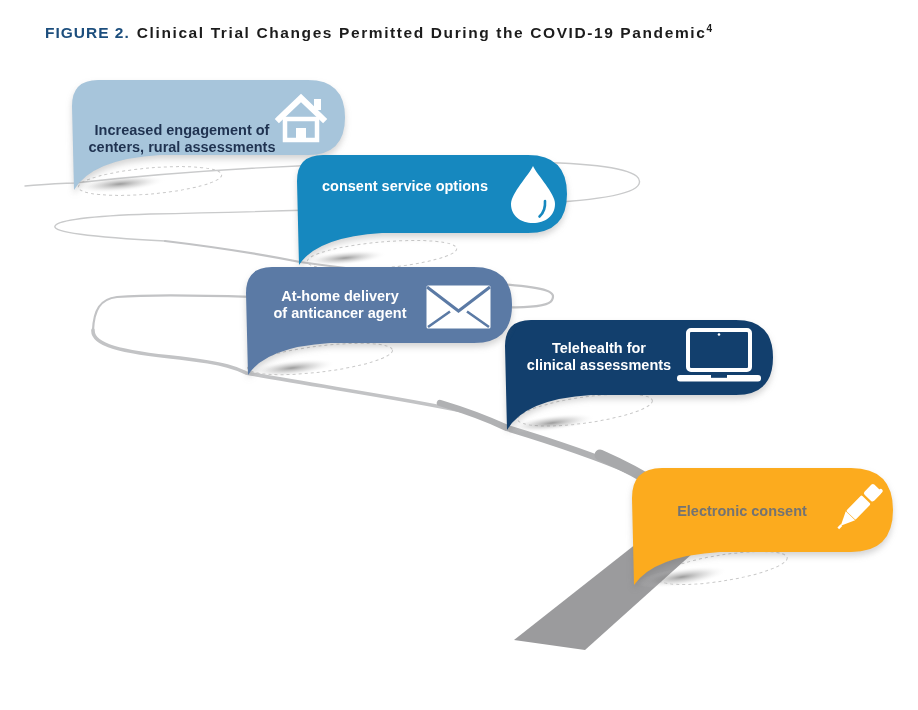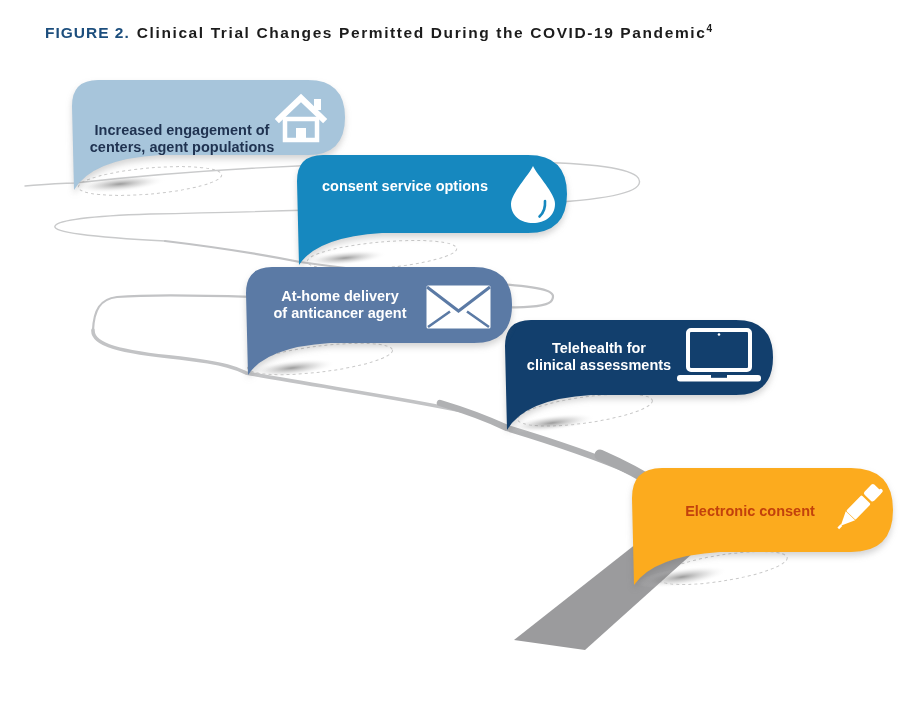--- a/index.html
+++ b/index.html
@@ -55,21 +55,21 @@
     <ellipse fill="url(#tailshadow)" cx="552" cy="423" rx="44" ry="8" transform="rotate(-7 552 423)"></ellipse>
     <ellipse fill="url(#tailshadow)" cx="682" cy="577" rx="46" ry="9" transform="rotate(-8 682 577)"></ellipse>
   </svg>
 
   <div class="bubble" style="left:70px;top:78px;width:278px;height:118px;">
     <svg class="shape" width="278" height="118" viewBox="0 0 278 118">
       <path d="M2,28 Q2,2 28,2 L238,2 Q275,2 275,39.5 Q275,77 238,77 L90,77 Q22,81 4,112 L2,28 Z" fill="#a7c5db"></path>
     </svg>
     <div class="label" style="left: 14px; top: 11px; width: 196px; color: rgb(31, 50, 80); margin-top: 33px;">
       <span class="line">Increased engagement of</span>
-      <span class="line">centers, agent populations</span>
+      <span class="line">centers, rural assessments</span>
     </div>
     <svg class="icon" style="left:200px;top:8px;" width="62" height="62" viewBox="0 0 62 62">
       <rect x="44" y="13" width="7" height="11" fill="#ffffff"></rect>
       <path d="M9,33 L31,12 L53,33" fill="none" stroke-width="6" stroke-linecap="square" stroke-linejoin="miter" stroke="#ffffff"></path>
       <rect x="15" y="33" width="32" height="21" fill="none" stroke-width="4.5" stroke="#ffffff"></rect>
       <rect x="26" y="42" width="10" height="12" fill="#ffffff"></rect>
     </svg>
   </div>
 
   <div class="bubble" style="left:295px;top:153px;width:274px;height:118px;">
@@ -113,21 +113,21 @@
       <rect x="1.5" y="1.5" width="64" height="43" rx="1.5" fill="#ffffff"></rect>
       <path d="M2,3 L33.5,27 L65,3" fill="none" stroke-width="3" stroke="#5b7aa5"></path>
       <path d="M3,43 L25,27.5 M64,43 L42,27.5" fill="none" stroke-width="2.6" stroke="#5b7aa5"></path>
     </svg>
   </div>
 
   <div class="bubble" style="left:630px;top:466px;width:265px;height:122px;">
     <svg class="shape" width="265" height="122" viewBox="0 0 265 122">
       <path d="M2,32 Q2,2 32,2 L221,2 Q263,2 263,44 Q263,86 221,86 L90,86 Q24,90 4,119 L2,32 Z" fill="#fcab1e"></path>
     </svg>
-    <div class="label" style="left: 20px; top: 37px; width: 200px; color: #c2410c;">
+    <div class="label" style="left: 12px; top: 37px; width: 200px; color: #737373;">
       <span class="line">Electronic consent</span>
     </div>
     <svg class="icon" style="left:198px;top:14px;" width="56" height="62" viewBox="0 0 56 62">
       <g transform="translate(28,30) rotate(44)">
         <rect x="-6.5" y="-31" width="13" height="14" rx="2" fill="#ffffff"></rect>
         <rect x="2.5" y="-33" width="4" height="15" rx="2" fill="#ffffff"></rect>
         <rect x="-6.5" y="-14.5" width="13" height="22" rx="1.5" fill="#ffffff"></rect>
         <path d="M-6.5,8 L0,22 L6.5,8 Z" fill="#ffffff"></path>
         <rect x="-1.2" y="21" width="2.4" height="4.5" fill="#ffffff"></rect>
       </g>

